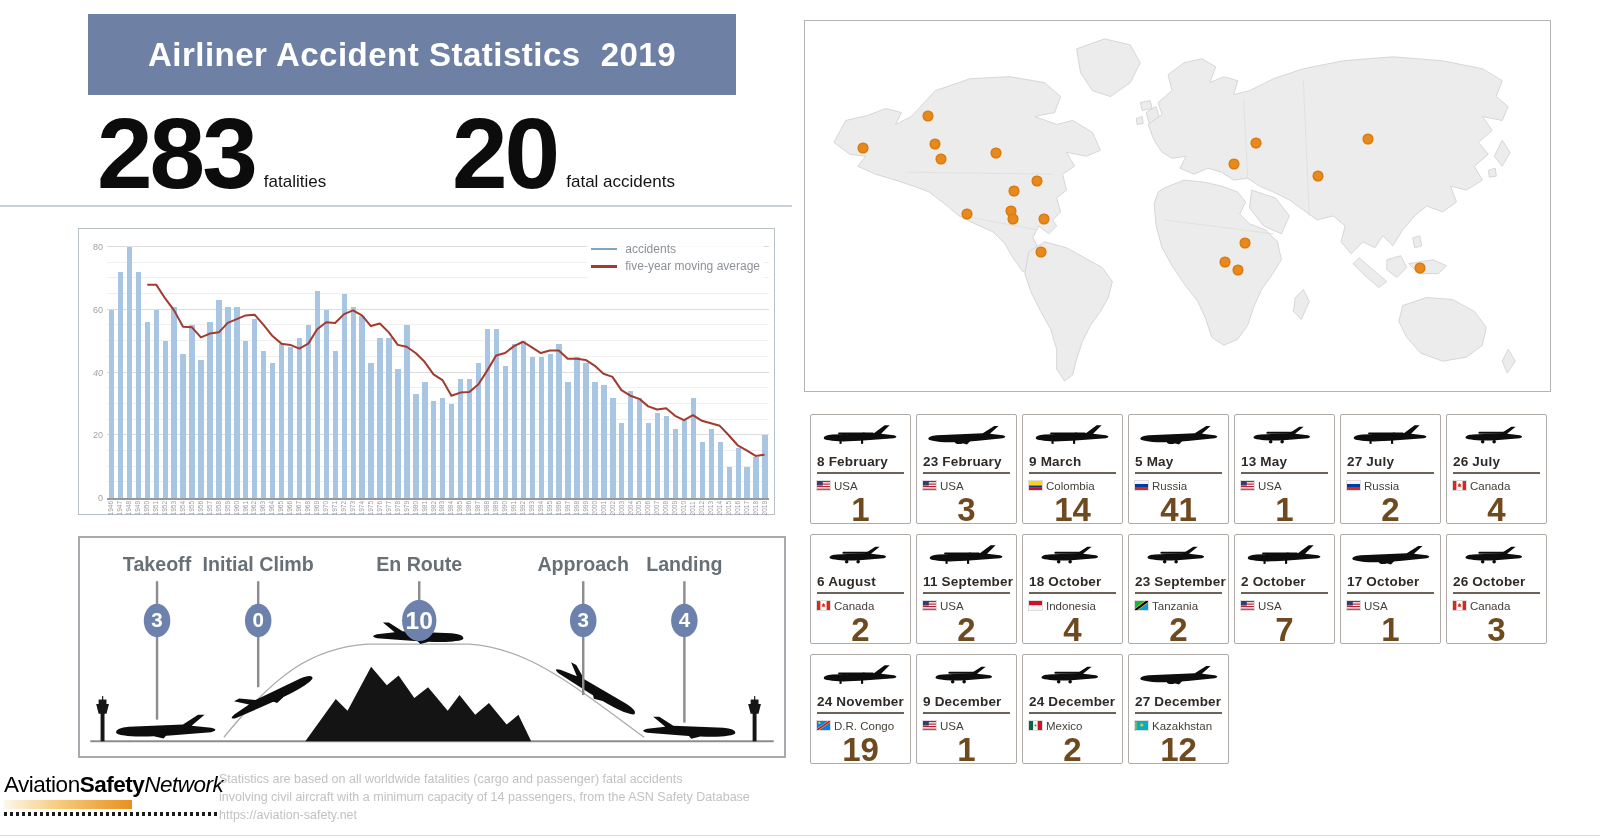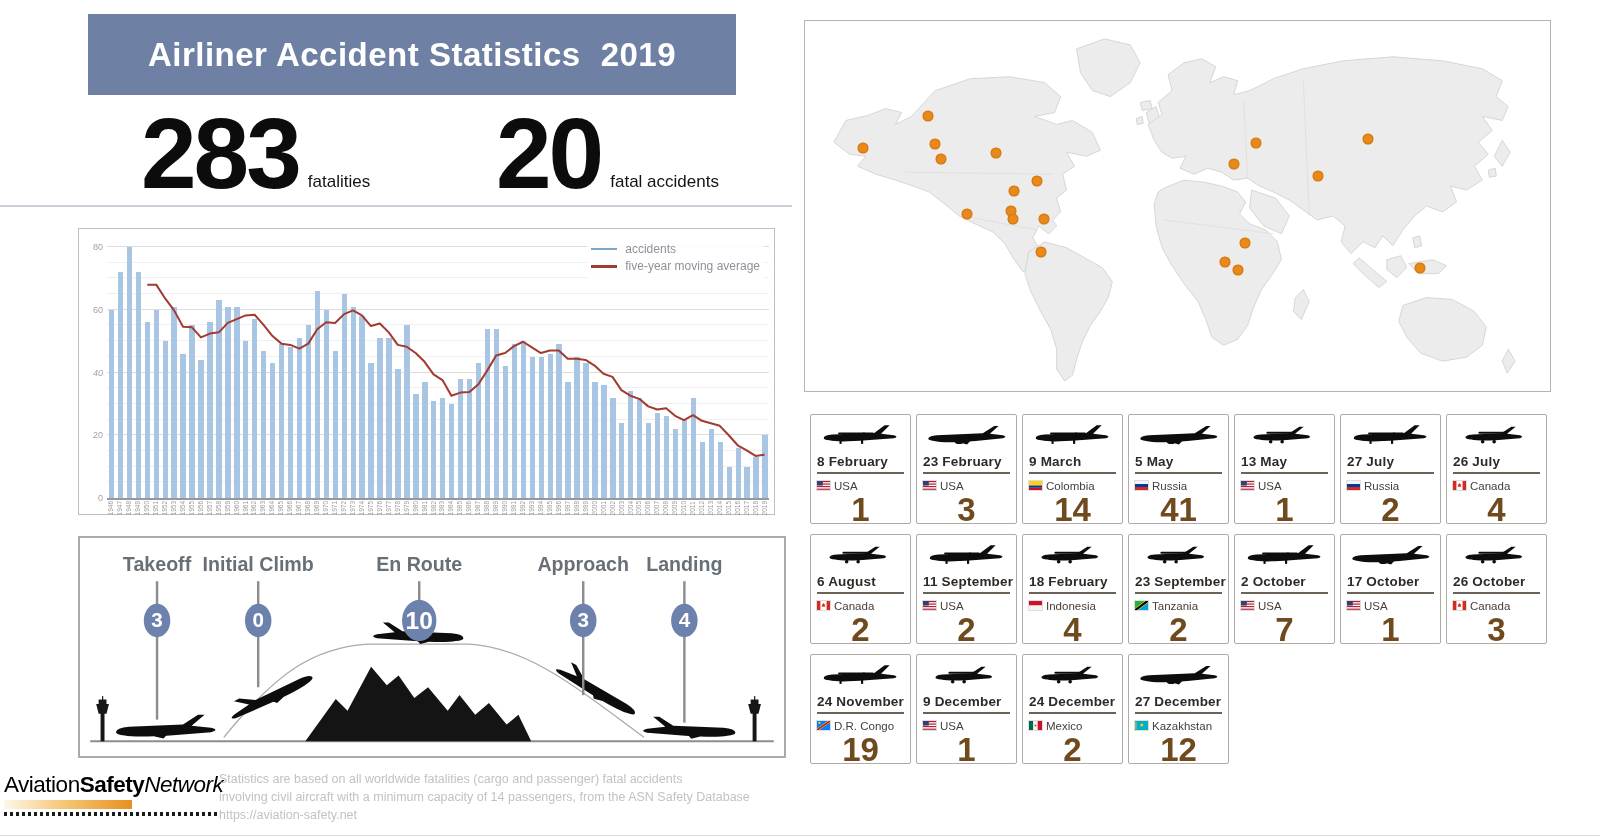--- a/index.html
+++ b/index.html
@@ -3,21 +3,21 @@
 <meta charset="utf-8">
 <style>
   html,body{margin:0;padding:0;background:#fff;}
   #stage{position:relative;width:1600px;height:838px;background:#fff;font-family:"Liberation Sans",sans-serif;overflow:hidden;}
   
   #banner{position:absolute;left:88px;top:14px;width:648px;height:81px;background:#6e81a4;display:flex;align-items:center;justify-content:center;}
   #banner .t{color:#fff;font-weight:bold;font-size:33px;letter-spacing:.5px;}
   #banner .yr{margin-left:20px;}
   
   .stat{position:absolute;display:flex;align-items:flex-end;}
-  .stat .num{font-size:100px;font-weight:bold;color:#0c0c0c;line-height:.82;letter-spacing:-3px;margin-left:44px;}
+  .stat .num{font-size:100px;font-weight:bold;color:#0c0c0c;line-height:.82;letter-spacing:-3px;}
   .stat .lbl{font-size:17px;color:#141414;margin-left:9px;margin-bottom:2px;}
   #stat-fatalities{left:97px;top:112px;}
   #stat-accidents{left:452px;top:112px;}
   #stats-rule{position:absolute;left:0;top:205px;width:792px;height:2px;background:#c9d0da;}
   
   #chart-panel{position:absolute;left:78px;top:228px;width:697px;height:287px;border:1px solid #b9bfc6;background:#fff;box-sizing:border-box;}
   #plot{position:absolute;left:28px;top:18px;width:662px;height:251px;border-bottom:2px solid #95989c;}
   .gline{position:absolute;left:0;width:100%;height:1px;}
   #bars{position:absolute;inset:0;display:flex;align-items:flex-end;}
   .bar-cell{flex:1;display:flex;justify-content:center;align-items:flex-end;height:100%;}
@@ -900,21 +900,21 @@
       <div class="card">
         <div class="plane"><svg viewBox="0 0 120 34">
             <path d="M16,19 Q16,16 26,15 L66,13 L80,4 L86,4 L74,14 L92,16 Q98,18 92,20 L58,23 Q34,24 24,22 Q16,21 16,19 Z"></path>
             <rect x="34" y="11" width="40" height="3" rx="1.5"></rect>
             <circle cx="40" cy="25" r="2.5"></circle>
             <circle cx="56" cy="25" r="2.5"></circle>
             <rect x="39" y="20" width="2.5" height="5"></rect>
             <rect x="55" y="20" width="2.5" height="5"></rect>
             <circle cx="22" cy="17" r="1.8"></circle>
           </svg></div>
-        <div class="date">18 February</div>
+        <div class="date">18 October</div>
         <div class="cty">
           <span><svg viewBox="0 0 13 9">
               <rect width="13" height="4.5" fill="#ce1126"></rect>
               <rect y="4.5" width="13" height="4.5" fill="#f4f4f4"></rect>
             </svg></span>
           <span>Indonesia</span>
         </div>
         <div class="fat">4</div>
       </div>
       <div class="card">

